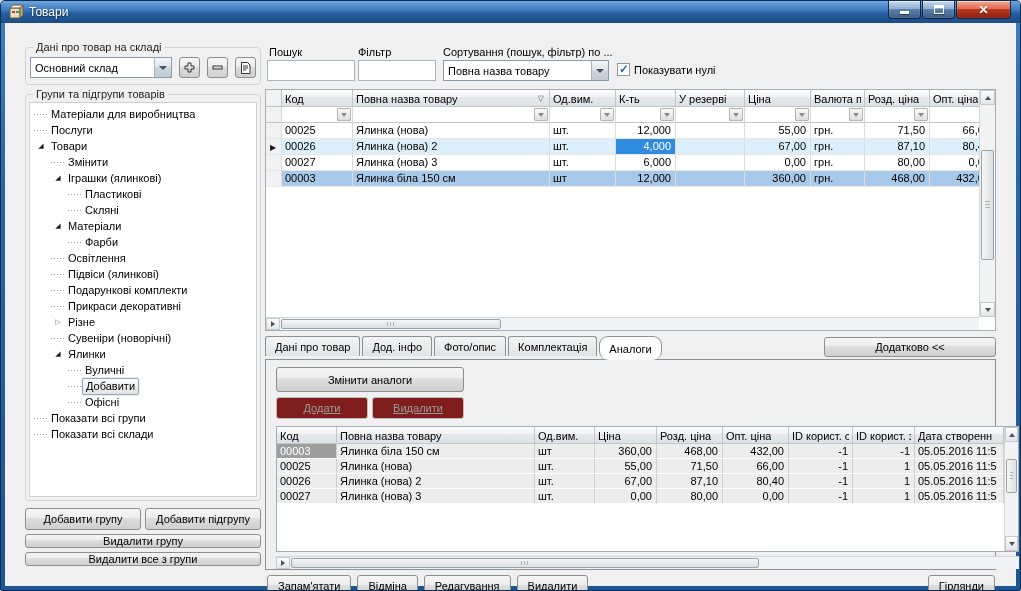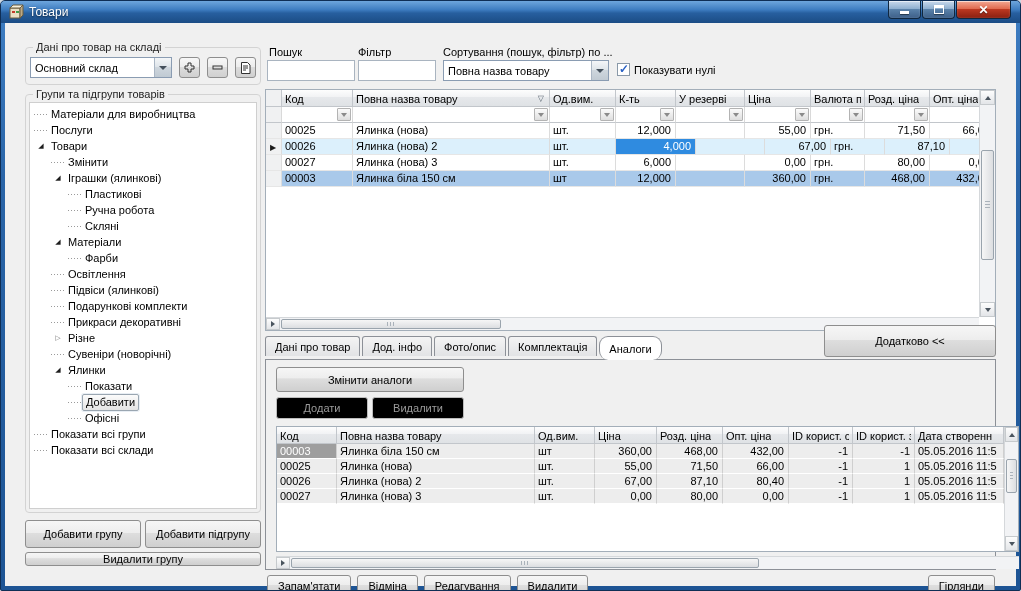--- a/index.html
+++ b/index.html
@@ -51,25 +51,25 @@
   .expander { width:14px; height:10px; display:flex; align-items:center; justify-content:center; flex:none;
     font-size:7px; color:#1e1e1e; }
   .expander.dots { background:repeating-linear-gradient(90deg,#9a9a9a 0 1px,transparent 1px 3px) center/100% 1px no-repeat; }
   .expander.collapsed { color:#707070; }
   .tree-label { padding:1px 3px; line-height:13px; }
   .tree-label.selected { background:linear-gradient(180deg,#fbfbfb,#e4e4e4); border:1px solid #9aa6b1;
     border-radius:2px; box-shadow:0 0 0 1px #e8eef4; }
 
   .left-buttons { margin-top:7px; display:flex; flex-direction:column; gap:4px; }
   .left-buttons .row2 { display:flex; gap:4px; }
-  .btn { height:28px; border:1px solid #8e8e8e; border-radius:3px; font-family:"Liberation Sans",sans-serif;
+  .btn { height:22px; border:1px solid #8e8e8e; border-radius:3px; font-family:"Liberation Sans",sans-serif;
     font-size:11px; color:#000; background:linear-gradient(180deg,#f6f6f6 0%,#ededed 45%,#dedede 46%,#cfcfcf 100%);
     display:flex; align-items:center; justify-content:center; }
   .left-buttons .btn { flex:1; }
-  .btn.disabled { color:#9b9b9b; border-color:#bdbdbd; background:#000000; }
+  .btn.disabled { color:#9b9b9b; border-color:#bdbdbd; background:#7f1d1d;text-decoration:underline; }
 
   
   .right-panel { position:relative; flex:1; display:flex; flex-direction:column; }
   .toolbar { position:relative; height:46px; flex:none; }
   .tb-label { position:absolute; top:3px; }
   .tb-input { position:absolute; top:17px; height:21px; border:1px solid #a9b4c0; background:#fff;
     font-family:"Liberation Sans",sans-serif; font-size:11px; padding:0 3px; }
   .tb-combo { position:absolute; top:17px; height:21px; width:166px; }
   .checkbox-wrap { position:absolute; left:352px; top:20px; display:flex; align-items:center; gap:4px; }
   .checkbox { width:13px; height:13px; background:#fff; border:1px solid #8a99a8; position:relative; }
@@ -130,21 +130,21 @@
   .tri-left2 { width:0;height:0;border-top:3px solid transparent;border-bottom:3px solid transparent;border-right:4px solid #4a545e; }
   .tri-right2 { width:0;height:0;border-top:3px solid transparent;border-bottom:3px solid transparent;border-left:4px solid #4a545e; }
 
   
   .tab-strip { position:relative; height:27px; margin-top:2px; flex:none; }
   .tabs { position:absolute; left:0; bottom:0; display:flex; }
   .tab { height:20px; margin-right:2px; padding:0 9px; line-height:20px; white-space:nowrap;
     border:1px solid #8c9097; border-bottom:none; border-radius:3px 3px 0 0;
     background:linear-gradient(180deg,#f4f4f4,#e2e3e5); position:relative; top:0; }
   .tab.active { height:24px; line-height:24px; background:#fff; z-index:3;border-radius:9px; }
-  .more-btn { position:absolute; right:0; bottom:3px; width:172px; height:32px; }
+  .more-btn { position:absolute; right:0; bottom:3px; width:172px; height:20px; }
 
   .tab-panel { position:relative; flex:none; height:211px; background:#f0f0f0;
     border:1px solid #8c9097; margin-top:-1px; z-index:1; }
   .change-btn { position:absolute; left:10px; top:7px; width:188px; height:25px; }
   .add-btn { position:absolute; left:10px; top:37px; width:92px; height:22px; }
   .del-btn { position:absolute; left:106px; top:37px; width:92px; height:22px; }
   .hscroll2 { left:10px; width:743px; top:196px; }
 
   
   .footer { position:relative; flex:1; }
@@ -231,24 +231,20 @@
             <div class="tree-item" style="padding-left: 21px;">
               <div class="expander">◢</div>
               <div class="tree-label">Іграшки (ялинкові)</div>
             </div>
             <div class="tree-item" style="padding-left: 38px;">
               <div class="expander dots"></div>
               <div class="tree-label">Пластикові</div>
             </div>
             <div class="tree-item" style="padding-left: 38px;">
               <div class="expander dots"></div>
-              <div class="tree-label">Ручна робота</div>
-            </div>
-            <div class="tree-item" style="padding-left: 38px;">
-              <div class="expander dots"></div>
               <div class="tree-label">Скляні</div>
             </div>
             <div class="tree-item" style="padding-left: 21px;">
               <div class="expander">◢</div>
               <div class="tree-label">Матеріали</div>
             </div>
             <div class="tree-item" style="padding-left: 38px;">
               <div class="expander dots"></div>
               <div class="tree-label">Фарби</div>
             </div>
@@ -275,21 +271,21 @@
             <div class="tree-item" style="padding-left: 21px;">
               <div class="expander dots"></div>
               <div class="tree-label">Сувеніри (новорічні)</div>
             </div>
             <div class="tree-item" style="padding-left: 21px;">
               <div class="expander">◢</div>
               <div class="tree-label">Ялинки</div>
             </div>
             <div class="tree-item" style="padding-left: 38px;">
               <div class="expander dots"></div>
-              <div class="tree-label">Показати</div>
+              <div class="tree-label">Вуличні</div>
             </div>
             <div class="tree-item" style="padding-left: 38px;">
               <div class="expander dots"></div>
               <div class="tree-label selected">Добавити</div>
             </div>
             <div class="tree-item" style="padding-left: 38px;">
               <div class="expander dots"></div>
               <div class="tree-label">Офісні</div>
             </div>
             <div class="tree-item" style="padding-left: 4px;">
@@ -302,20 +298,21 @@
             </div>
           </div>
       </div>
 
       <div class="left-buttons">
         <div class="row2">
           <button class="btn">Добавити групу</button>
           <button class="btn">Добавити підгрупу</button>
         </div>
         <button class="btn">Видалити групу</button>
+        <button class="btn">Видалити все з групи</button>
       </div>
     </div>
 
     <div class="right-panel">
 
       <div class="toolbar">
         <span class="tb-label" style="left:4px">Пошук</span>
         <input class="tb-input" style="left: 2px; width: 88px;" value="">
         <span class="tb-label" style="left:93px">Фільтр</span>
         <input class="tb-input" style="left: 93px; width: 78px;" value="">
@@ -432,21 +429,21 @@
               <div class="g-cell" style="width: 54px; text-align: left;">грн.</div>
               <div class="g-cell" style="width: 65px; text-align: right;">71,50</div>
               <div class="g-cell" style="width: 65px; text-align: right;">66,00</div>
               <div class="g-cell" style="flex: 1 1 0%; text-align: left;"></div>
             </div>
             <div class="g-row data-row row-active">
               <div class="g-cell sel marker" style="width: 16px;">▶</div>
               <div class="g-cell" style="width: 71px; text-align: left;">00026</div>
               <div class="g-cell" style="width: 197px; text-align: left;">Ялинка (нова) 2</div>
               <div class="g-cell" style="width: 66px; text-align: left;">шт.</div>
-              <div class="g-cell cell-sel-blue" style="width: 80px; text-align: right;">4,000</div>
+              <div class="g-cell cell-sel-blue" style="width: 60px; text-align: right;">4,000</div>
               <div class="g-cell" style="width: 69px; text-align: right;"></div>
               <div class="g-cell" style="width: 66px; text-align: right;">67,00</div>
               <div class="g-cell" style="width: 54px; text-align: left;">грн.</div>
               <div class="g-cell" style="width: 65px; text-align: right;">87,10</div>
               <div class="g-cell" style="width: 65px; text-align: right;">80,40</div>
               <div class="g-cell" style="flex: 1 1 0%; text-align: left;"></div>
             </div>
             <div class="g-row data-row">
               <div class="g-cell sel marker" style="width: 16px;"></div>
               <div class="g-cell" style="width: 71px; text-align: left;">00027</div>

